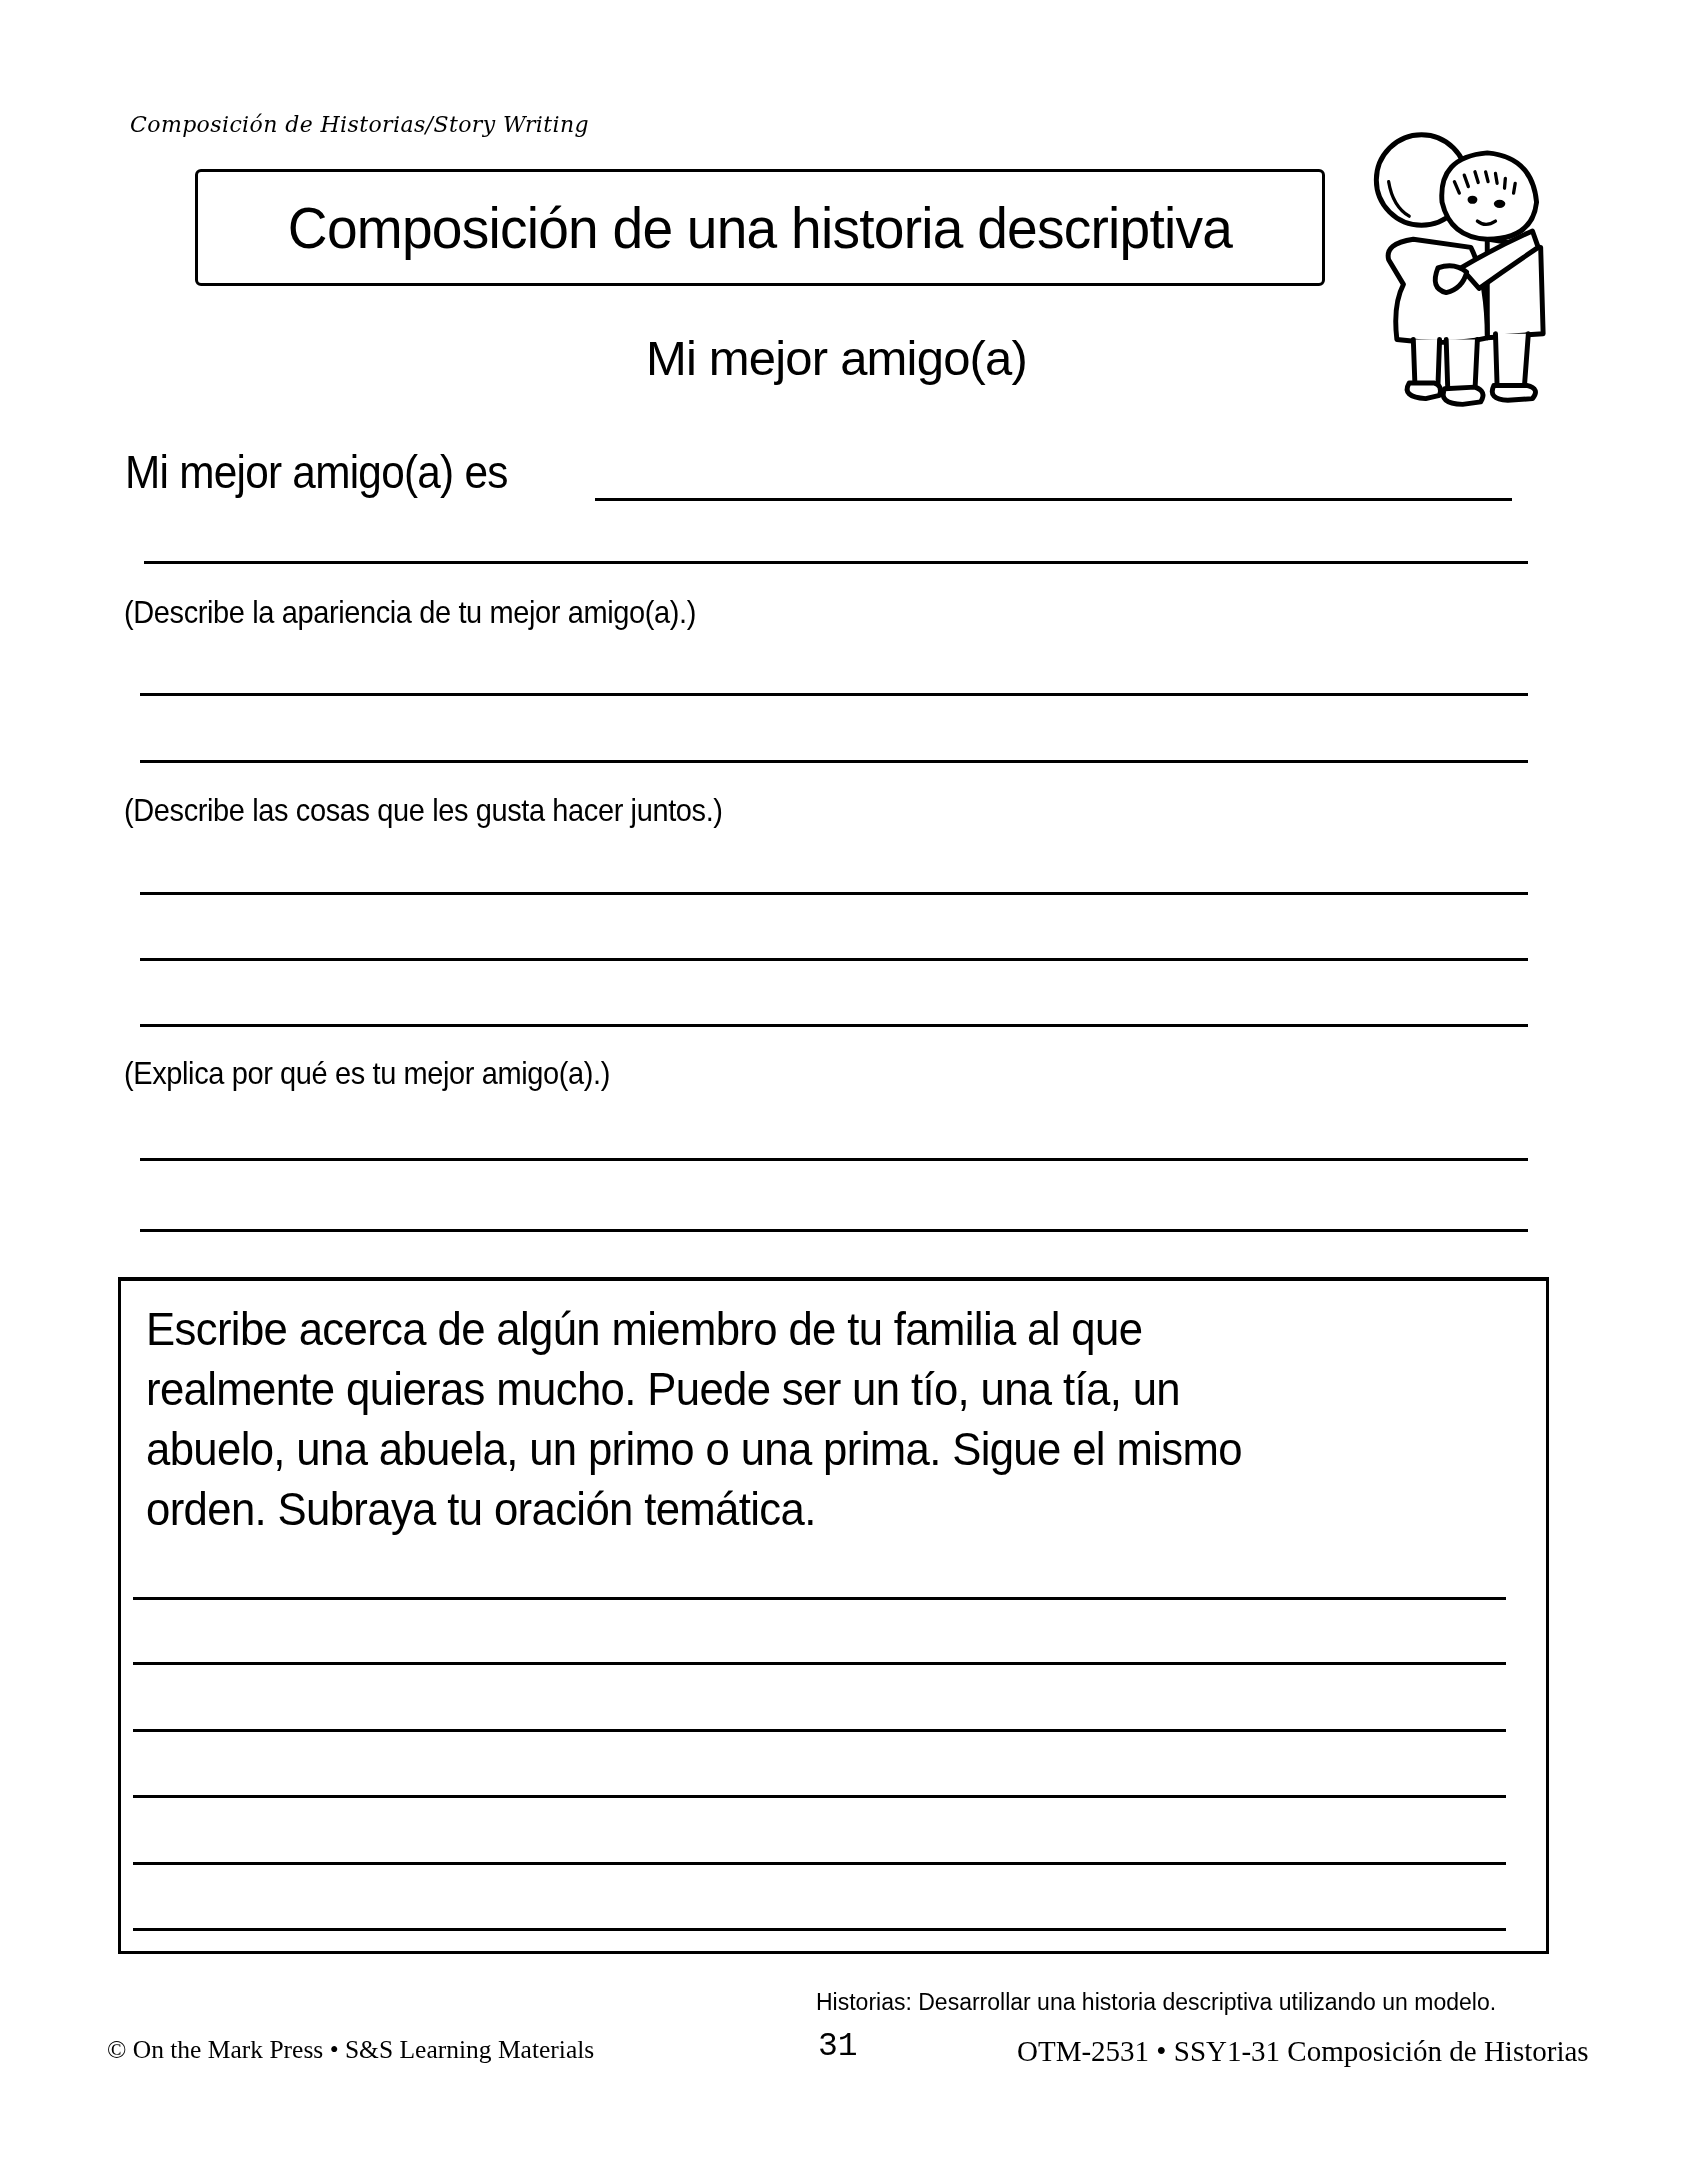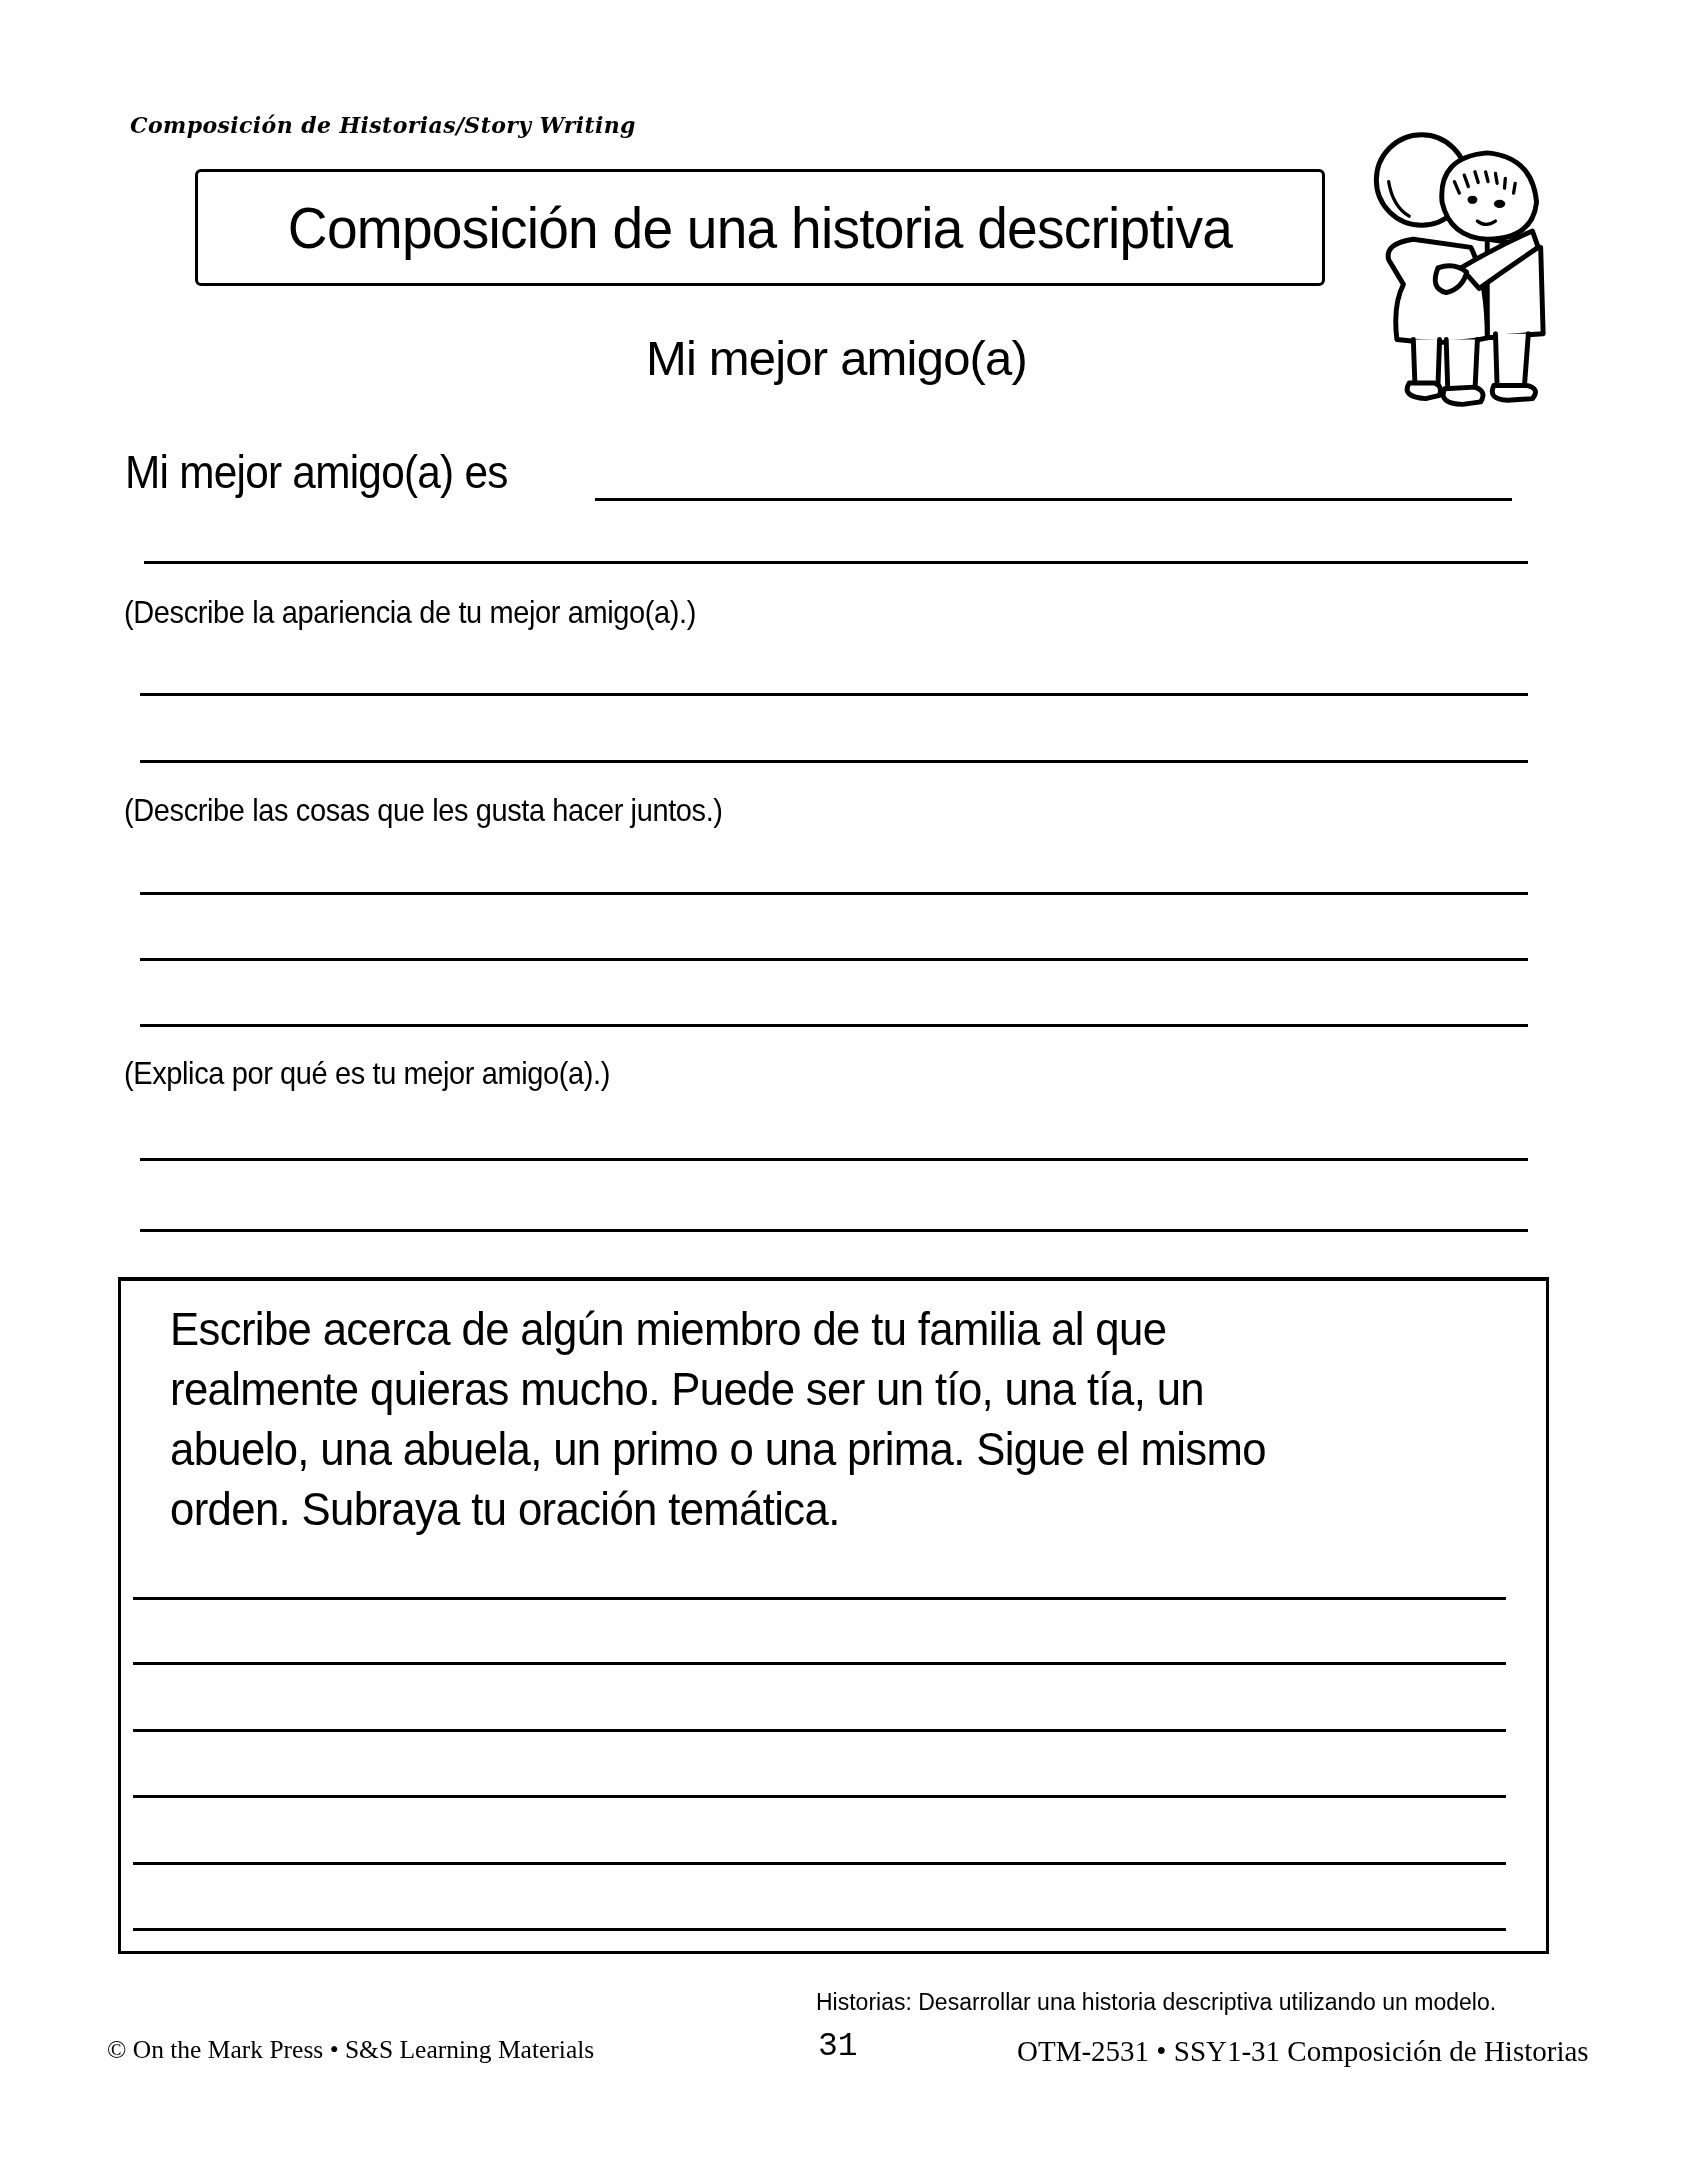--- a/index.html
+++ b/index.html
@@ -1,18 +1,18 @@
 <!DOCTYPE html>
 <html style="font-size:13px"><head>
 <meta charset="utf-8">
 <style>
   html, body { margin: 0; padding: 0; background: #ffffff; }
   body { width: 1687px; height: 2183px; position: relative; overflow: hidden; color: #000; }
   .abs { position: absolute; }
-  .serif-it { font-family: "DejaVu Serif", "Liberation Serif", serif; font-style: italic; font-weight: bold; }
+  .serif-it { font-family: "DejaVu Serif", "Liberation Serif", serif; font-style: italic; font-weight: normal; }
   .sans { font-family: "Liberation Sans", "DejaVu Sans", sans-serif; }
   .serif-b { font-family: "Liberation Serif", "DejaVu Serif", serif; font-weight: normal; }
   .serif { font-family: Liberation Mono, monospace; }
   .rule { position: absolute; height: 3.3px; background: #000; }
 
   #running-head { left: 130px; top: 112px; font-size: 22px; letter-spacing: 0.4px; }
 
   #title-box {
     left: 195px; top: 169px; width: 1130px; height: 117px;
     border: 3.3px solid #000; border-radius: 6px; box-sizing: border-box;
@@ -25,21 +25,21 @@
   #lead-label { left: 125px; top: 445px; font-size: 46px; letter-spacing: -0.8px; transform: scaleX(0.92); transform-origin: left; white-space: nowrap; }
 
   .prompt { left: 124px; font-size: 30.5px; letter-spacing: -0.4px; white-space: nowrap; transform: scaleX(0.95); transform-origin: left; }
 
   #task-box {
     left: 118px; top: 1277px; width: 1431px; height: 677px;
     border: 3.3px solid #000; border-top-width: 4.1px; box-sizing: border-box;
   }
   #task-text {
     position: absolute; left: 25px; top: 18px; width: 1401px;
-    font-size: 47px; line-height: 60px; letter-spacing: -0.7px; margin-left: 24px;
+    font-size: 47px; line-height: 60px; letter-spacing: -0.7px;
   }
   #task-text span { display: block; white-space: nowrap; transform: scaleX(0.93); transform-origin: left; }
 
   #objective { left: 816px; top: 1989px; font-size: 23px; white-space: nowrap; }
   #copyright { left: 107px; top: 2035px; font-size: 25.5px; white-space: nowrap; }
   #page-number { left: 818px; top: 2028px; font-size: 33px; }
   #product-code { left: 1017px; top: 2035px; font-size: 29px; white-space: nowrap; }
 
   #hug-illustration { left: 1364px; top: 124px; width: 189px; height: 292px; }
 </style>

